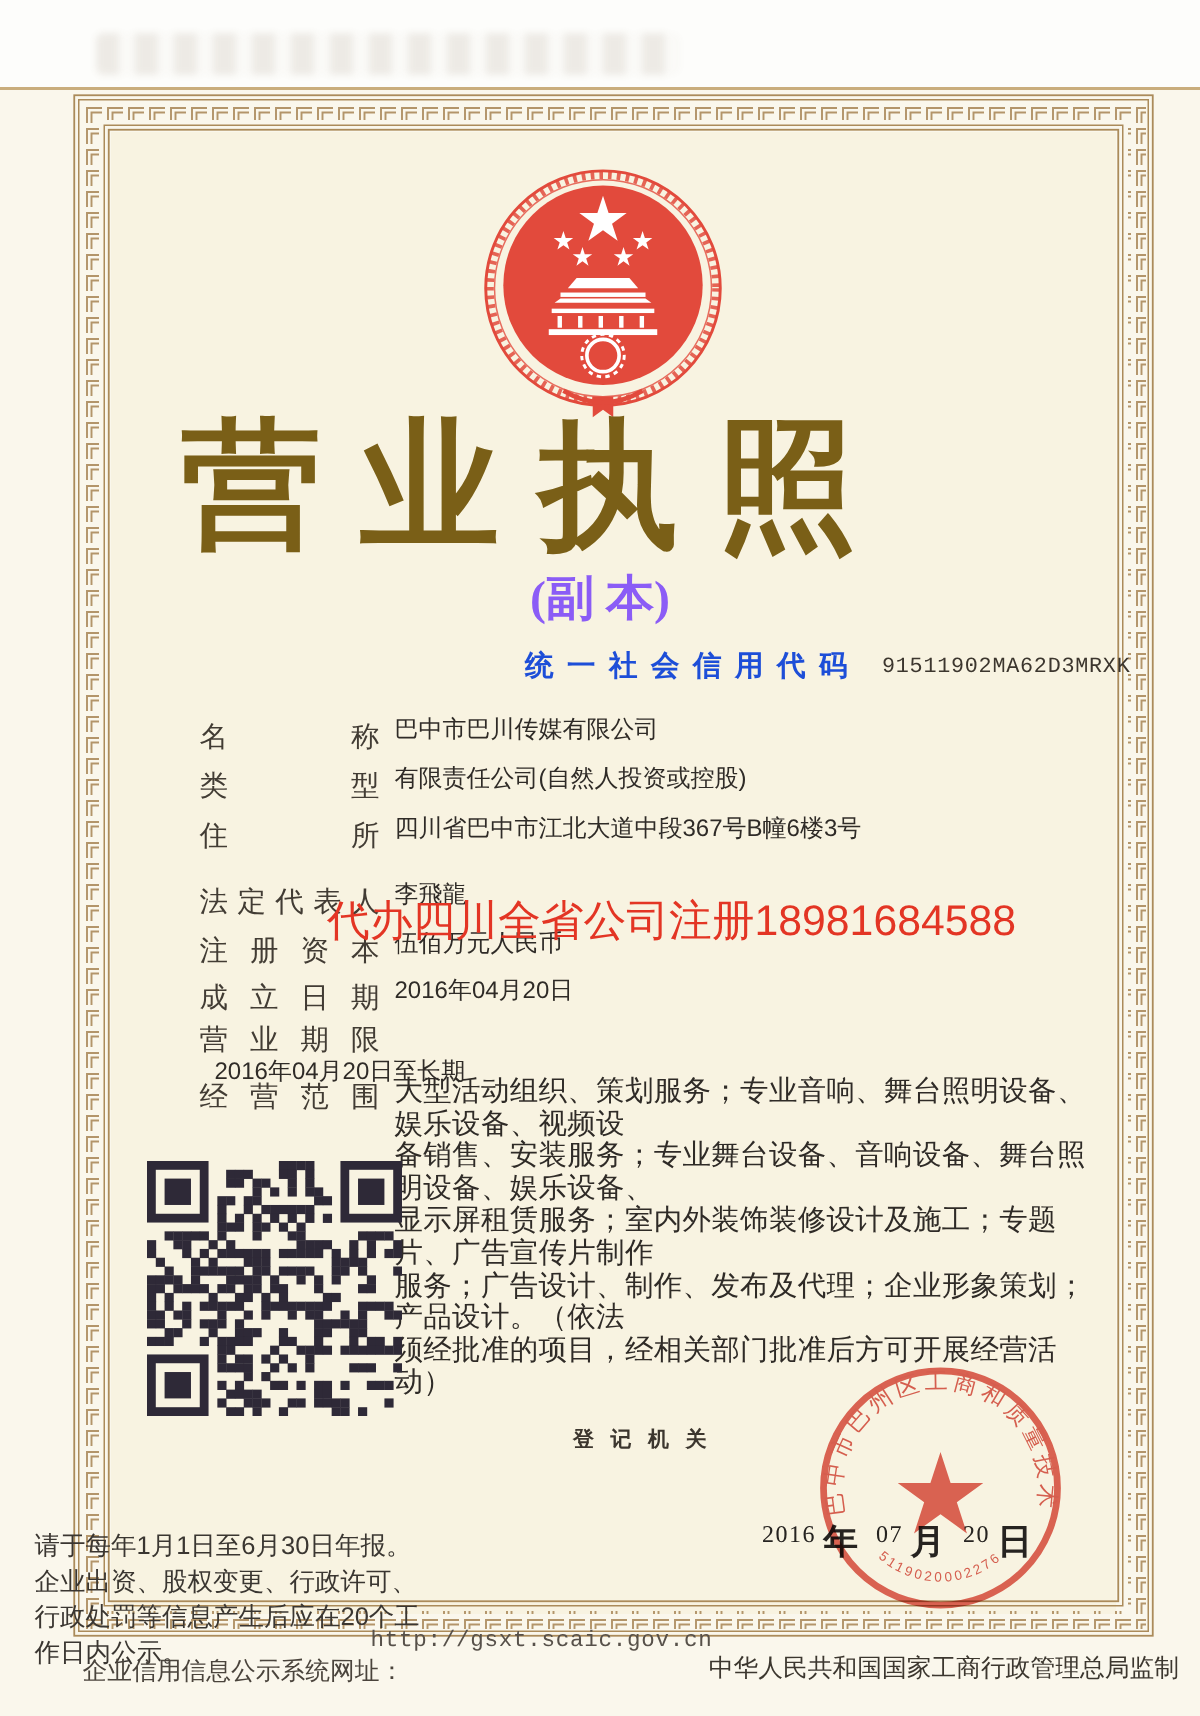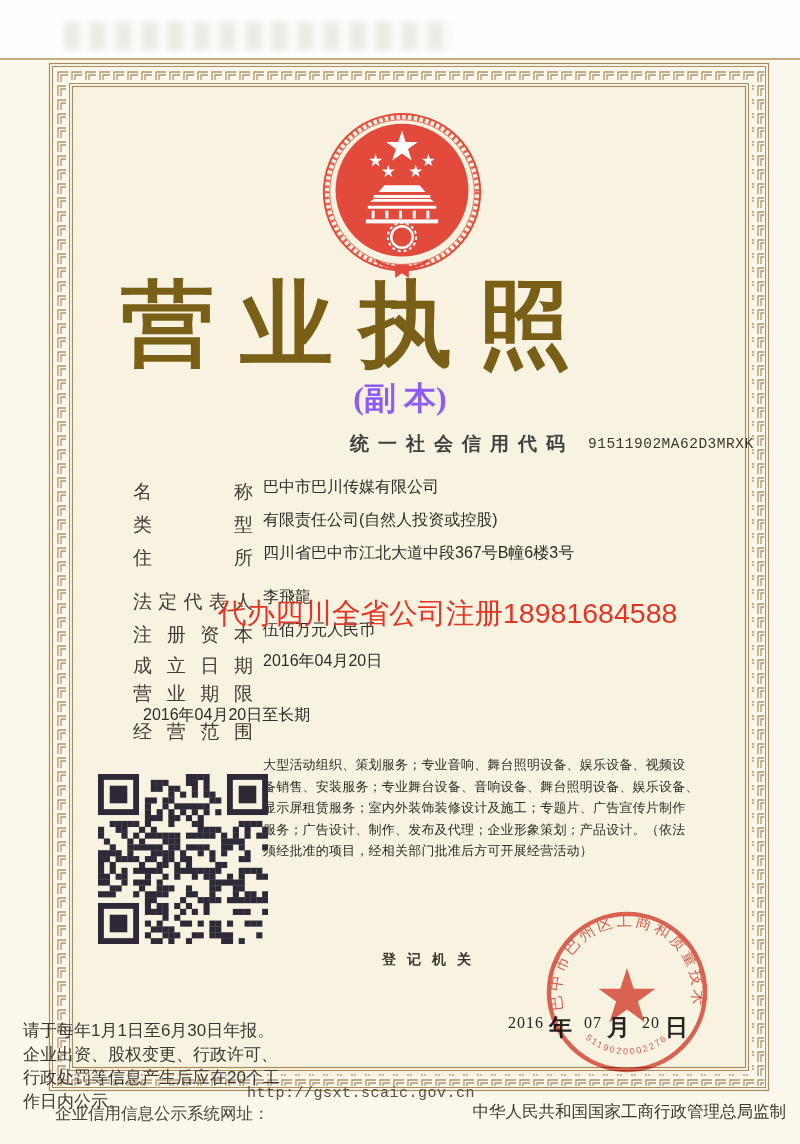--- a/index.html
+++ b/index.html
@@ -12,33 +12,33 @@
   .content-paper{position:absolute;left:74px;top:88px;width:670px;height:988px;background:#f8f3e1;}
   svg.frame{position:absolute;left:0;top:0;}
   .emblem{position:absolute;left:318px;top:110px;width:168px;height:172px;}
   .title{position:absolute;left:0;top:278px;width:692px;text-align:center;
     font-family:"Liberation Serif","DejaVu Serif",serif;font-weight:700;font-size:93px;
     letter-spacing:26px;text-indent:26px;color:#7a5f17;line-height:1;}
   .subtitle{position:absolute;left:0;top:377px;width:800px;text-align:center;
     font-family:"Liberation Serif","DejaVu Serif",serif;font-weight:700;font-size:32px;color:#8b5cf6;}
   .code-line{position:absolute;left:350px;top:431px;white-space:nowrap;}
   .code-label{font-family:"Liberation Serif","DejaVu Serif",serif;font-weight:700;font-size:19px;
-    letter-spacing:9px;color:#404040;}
+    letter-spacing:9px;color:#1d4ed8;}
   .code-value{font-family:"Liberation Mono","DejaVu Sans Mono",monospace;font-size:14.5px;
     letter-spacing:.5px;color:#3c362e;margin-left:14px;vertical-align:2px;}
   .fields{position:absolute;left:133px;top:477px;width:600px;}
   .frow{position:absolute;left:0;display:flex;align-items:flex-start;}
   .frow:nth-child(1){top:0;} .frow:nth-child(2){top:33px;} .frow:nth-child(3){top:66px;}
   .frow:nth-child(4){top:110px;} .frow:nth-child(5){top:143px;} .frow:nth-child(6){top:174px;}
   .frow:nth-child(7){top:202px;flex-direction:column;} .frow:nth-child(8){top:240px;}
   .flabel{width:120px;min-width:120px;padding-top:5px;
     font-family:"Liberation Serif","DejaVu Serif",serif;font-size:19px;color:#423c34;
     text-align:justify;text-align-last:justify;text-justify:inter-character;line-height:1.1;}
   .fvalue{margin-left:10px;font-size:16px;font-weight:500;color:#2f2b27;line-height:1.25;white-space:nowrap;}
-  .fvalue.scope{white-space:pre-line;width:478px;font-size:13px;line-height:21.6px;letter-spacing:.2px;margin-top:37px;}
+  .fvalue.scope{white-space:pre-line;width:478px;font-size:19px;line-height:21.6px;letter-spacing:.2px;}
   .qr{position:absolute;left:98px;top:774px;width:170px;height:170px;}
   .reg-label{position:absolute;left:382px;top:951px;
     font-family:"Liberation Serif","DejaVu Serif",serif;font-weight:700;font-size:14px;
     letter-spacing:11px;color:#3c362e;white-space:nowrap;}
   .date-line{position:absolute;left:508px;top:1012px;white-space:nowrap;color:#262320;
     font-family:"Liberation Serif","DejaVu Serif",serif;}
   .dnum{font-size:16px;letter-spacing:1px;position:relative;top:-7px;}
   .dunit{font-size:23px;font-weight:700;margin:0 12px 0 5px;}
   svg.seal{position:absolute;left:543px;top:908px;width:168px;height:168px;
     mix-blend-mode:multiply;opacity:.92;}

